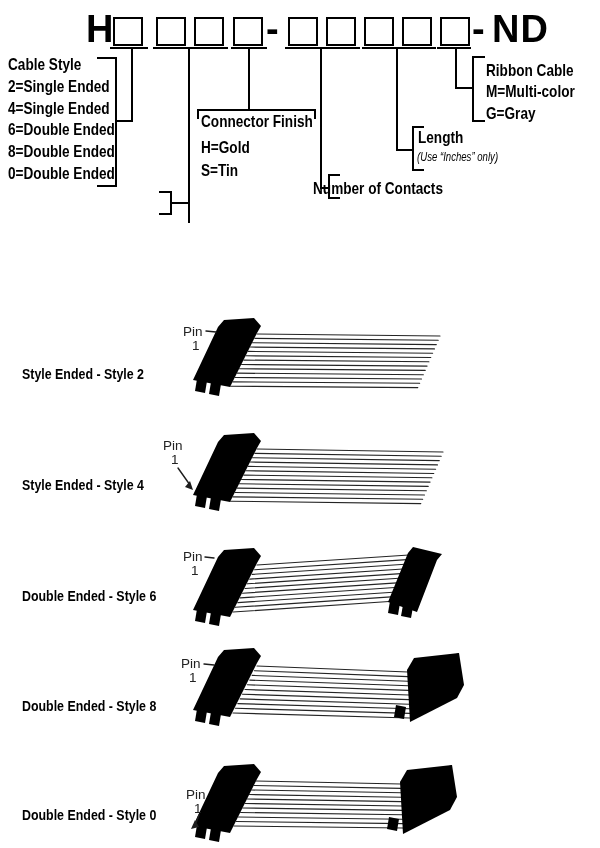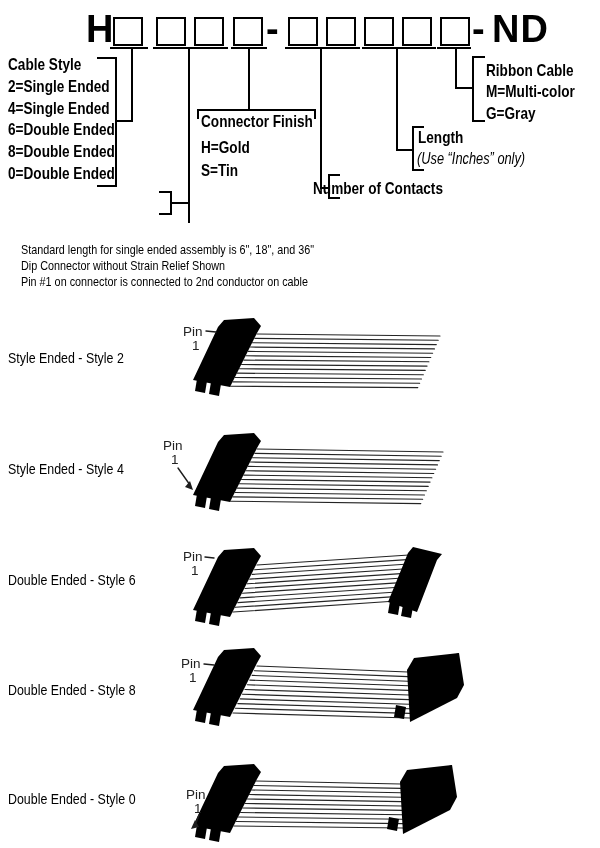--- a/index.html
+++ b/index.html
@@ -4,23 +4,23 @@
 <style>
   html,body{margin:0;padding:0;background:#fff;}
   .page{position:relative;width:600px;height:848px;background:#fff;overflow:hidden;
         font-family:"Liberation Sans",sans-serif;color:#000;}
   .ln{position:absolute;background:#000;}
   .pnbox{position:absolute;top:17px;width:30px;height:29px;border:2.5px solid #000;box-sizing:border-box;background:#fff;}
   .pnbig{position:absolute;top:10px;font-size:38px;font-weight:bold;line-height:1;letter-spacing:1px;}
   .cond{display:inline-block;transform:scaleX(.8);transform-origin:0 0;white-space:nowrap;}
   .cond-r{display:inline-block;transform:scaleX(.8);transform-origin:100% 0;white-space:nowrap;}
   .callout{position:absolute;font-size:17px;line-height:21.8px;font-weight:bold;}
-  .callout-sm{position:absolute;font-size:16px;}
+  .callout-sm{position:absolute;font-size:12px;}
   .notes{position:absolute;left:21px;top:242px;font-size:13.5px;line-height:16.2px;}
-  .row-label{position:absolute;left:8px;font-size:15.5px;font-weight:normal;}
+  .row-label{position:absolute;left:22px;font-size:15.5px;font-weight:bold;margin-top:16px;}
   .row-svg{position:absolute;left:150px;}
   .row-svg line,.row-svg path{stroke:#1d1d1d;fill:none;stroke-width:1.4;stroke-linejoin:round;stroke-linecap:round;}
   .row-svg .ah{fill:#1d1d1d;stroke:none;}
   .row-svg .ribbon line{stroke:#242424;stroke-width:1.15;}
   .row-svg text{font-family:"Liberation Sans",sans-serif;font-size:13.5px;fill:#222;stroke:none;}
   .defs-svg{position:absolute;width:0;height:0;}
 </style>
 </head>
 <body>
 
@@ -172,27 +172,20 @@
   <div class="ln" style="left:472px;top:56px;width:13px;height:2px;"></div>
   <div class="ln" style="left:472px;top:120px;width:13px;height:2px;"></div>
   <div class="callout" style="left:486px;top:60px;line-height:21.3px;">
     <span class="cond">
       <span style="display:block;">Ribbon Cable</span>
       <span style="display:block;">M=Multi-color</span>
       <span style="display:block;">G=Gray</span>
     </span>
   </div>
 
-  <div class="notes">
-    <span class="cond">
-      <span style="display:block;">Standard length for single ended assembly is 6", 18", and 36"</span>
-      <span style="display:block;">Dip Connector without Strain Relief Shown</span>
-      <span style="display:block;">Pin #1 on connector is connected to 2nd conductor on cable</span>
-    </span>
-  </div>
 
   <div class="row-label" style="top:349px;">
     <span class="cond">Style Ended - Style 2</span></div>
   <svg class="row-svg" style="top:315px;" width="330" height="100" viewBox="0 0 330 100">
     <use href="#conn-left"></use>
     <g class="ribbon">
         <line x1="107.00" y1="19.00" x2="290.00" y2="21.00"></line>
         <line x1="104.80" y1="23.35" x2="288.15" y2="25.30"></line>
         <line x1="102.60" y1="27.70" x2="286.30" y2="29.60"></line>
         <line x1="100.40" y1="32.05" x2="284.45" y2="33.90"></line>

